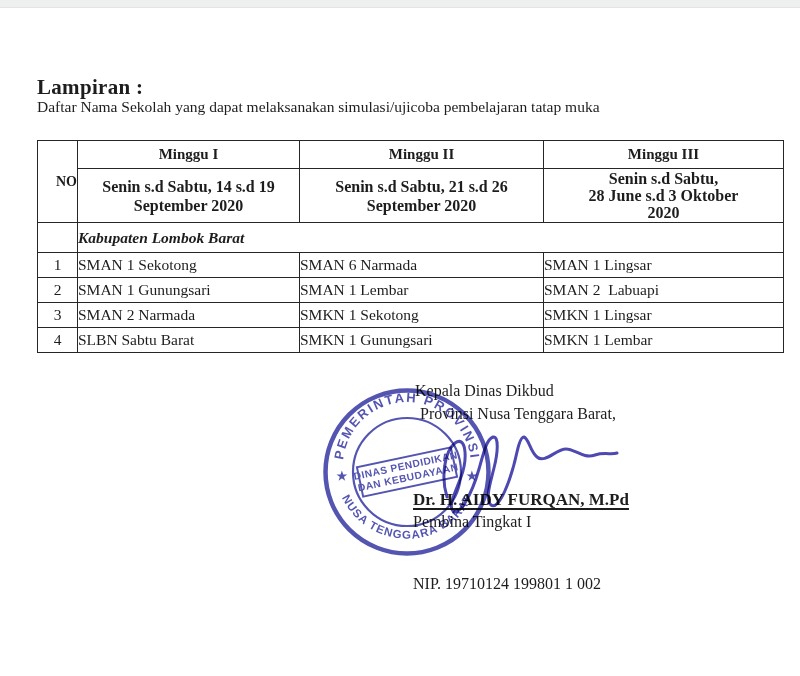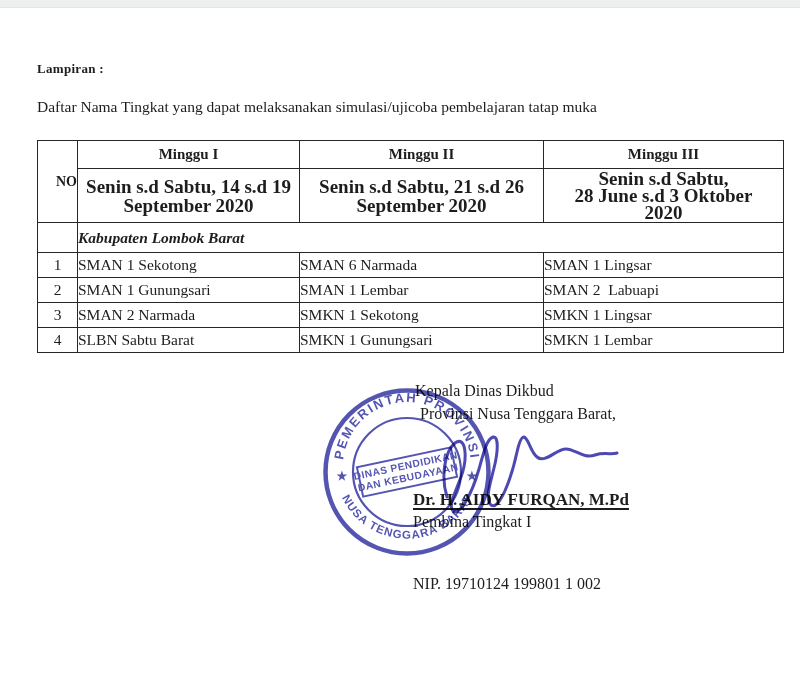--- a/index.html
+++ b/index.html
@@ -11,39 +11,39 @@
     position: relative;
     overflow: hidden;
   }
   .topbar {
     position: absolute; left: 0; top: 0;
     width: 800px; height: 7px;
     background: #eef0ef;
     border-bottom: 1px solid #e3e5e4;
   }
   .lampiran {
-    position: absolute; left: 37px; top: 61px;
-    font-size: 13px; font-weight: bold; letter-spacing: 0.3px;
+    position: absolute; left: 37px; top: 75px;
+    font-size: 21px; font-weight: bold; letter-spacing: 0.3px;
   }
   .intro {
     position: absolute; left: 37px; top: 98px;
     font-size: 15.5px; white-space: nowrap;
   }
   table.schedule {
     position: absolute; left: 37px; top: 140px;
     width: 746px;
     border-collapse: collapse; table-layout: fixed;
   }
   table.schedule, table.schedule th, table.schedule td {
     border: 1.6px solid #262626;
   }
   table.schedule th, table.schedule td { padding: 0; vertical-align: middle; }
   th.no-h { font-weight: bold; text-align: right; font-size: 14px; }
   th.week-title { font-weight: bold; text-align: center; font-size: 15px; height: 27px; }
-  th.week-dates { font-weight: bold; font-size: 19px; height: 53px; line-height: 19px; }
+  th.week-dates { font-weight: bold; font-size: 16px; height: 53px; line-height: 19px; }
   th.week-dates.three { line-height: 17px; }
   th.week-dates span { display: block; }
   td.group-label { font-weight: bold; font-size: 15.5px; height: 29px; padding-left: 26px; font-style: italic; }
   tr.data-row td { height: 24px; font-size: 15.5px; }
   td.cell-no { text-align: center; }
   td.cell-school { padding-left: 26px; white-space: pre; }
 
   .sig-line { position: absolute; font-size: 16px; white-space: nowrap; }
   .sig-office1 { left: 415px; top: 382px; }
   .sig-office2 { left: 420px; top: 405px; }
@@ -70,21 +70,21 @@
     width: 185px; height: 92px;
     mix-blend-mode: multiply; opacity: 0.9;
   }
 </style>
 </head>
 <body>
 
 <div class="topbar"></div>
 
 <div class="lampiran">Lampiran :</div>
-<div class="intro">Daftar Nama Tingkat yang dapat melaksanakan simulasi/ujicoba pembelajaran tatap muka</div>
+<div class="intro">Daftar Nama Sekolah yang dapat melaksanakan simulasi/ujicoba pembelajaran tatap muka</div>
 
 <table class="schedule">
   <colgroup>
     <col style="width:40px">
       <col style="width:222px">
       <col style="width:244px">
       <col style="width:240px">
   </colgroup>
   <tbody>
       <tr>

